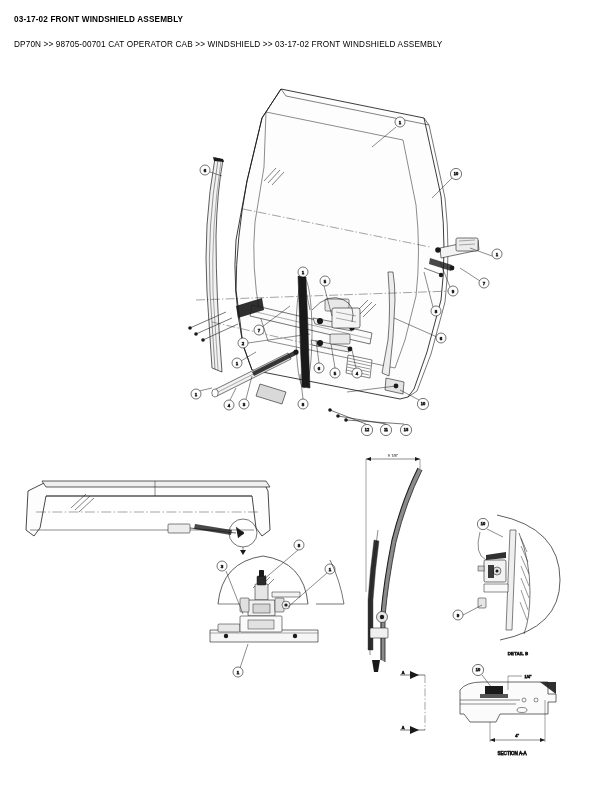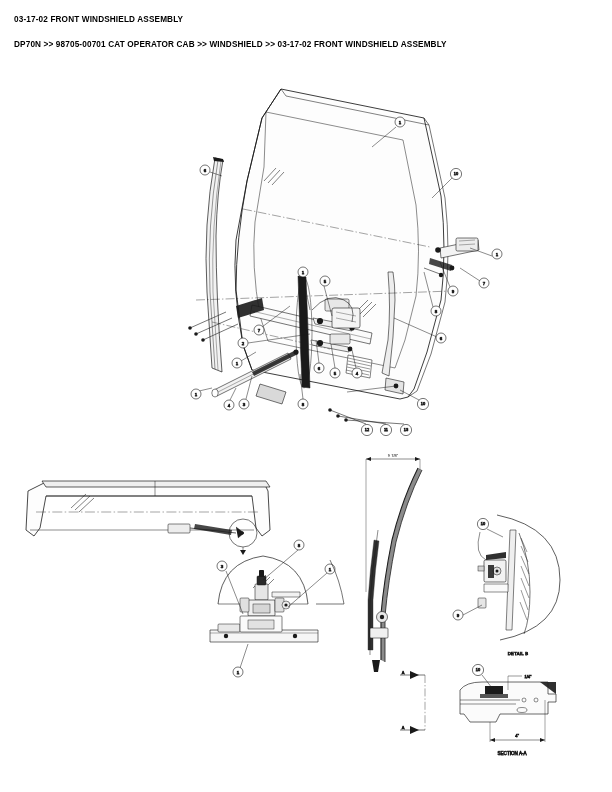--- a/index.html
+++ b/index.html
@@ -17,21 +17,21 @@
   }
   
   #header { position: absolute; left: 0; top: 0; width: 612px; }
   .hdr-title {
     position: absolute; left: 14px; top: 15px;
     font-size: 8.2px; font-weight: bold; color: #000;
     letter-spacing: 0.15px; white-space: nowrap;
   }
   .hdr-crumb {
     position: absolute; left: 14px; top: 40px;
-    font-size: 8.2px; font-weight: bold; color: #000;
+    font-size: 8.2px; font-weight: normal; color: #000;
     letter-spacing: 0.15px; white-space: nowrap;
   }
   
   #drawing { position: absolute; left: 0; top: 0; width: 612px; height: 792px; }
   #drawing svg { display: block; }
   .bln-txt {
     font-family: "Liberation Sans", sans-serif;
     font-size: 4.4px; text-anchor: middle; fill: #000;
   }
   .bln-txt2 {

